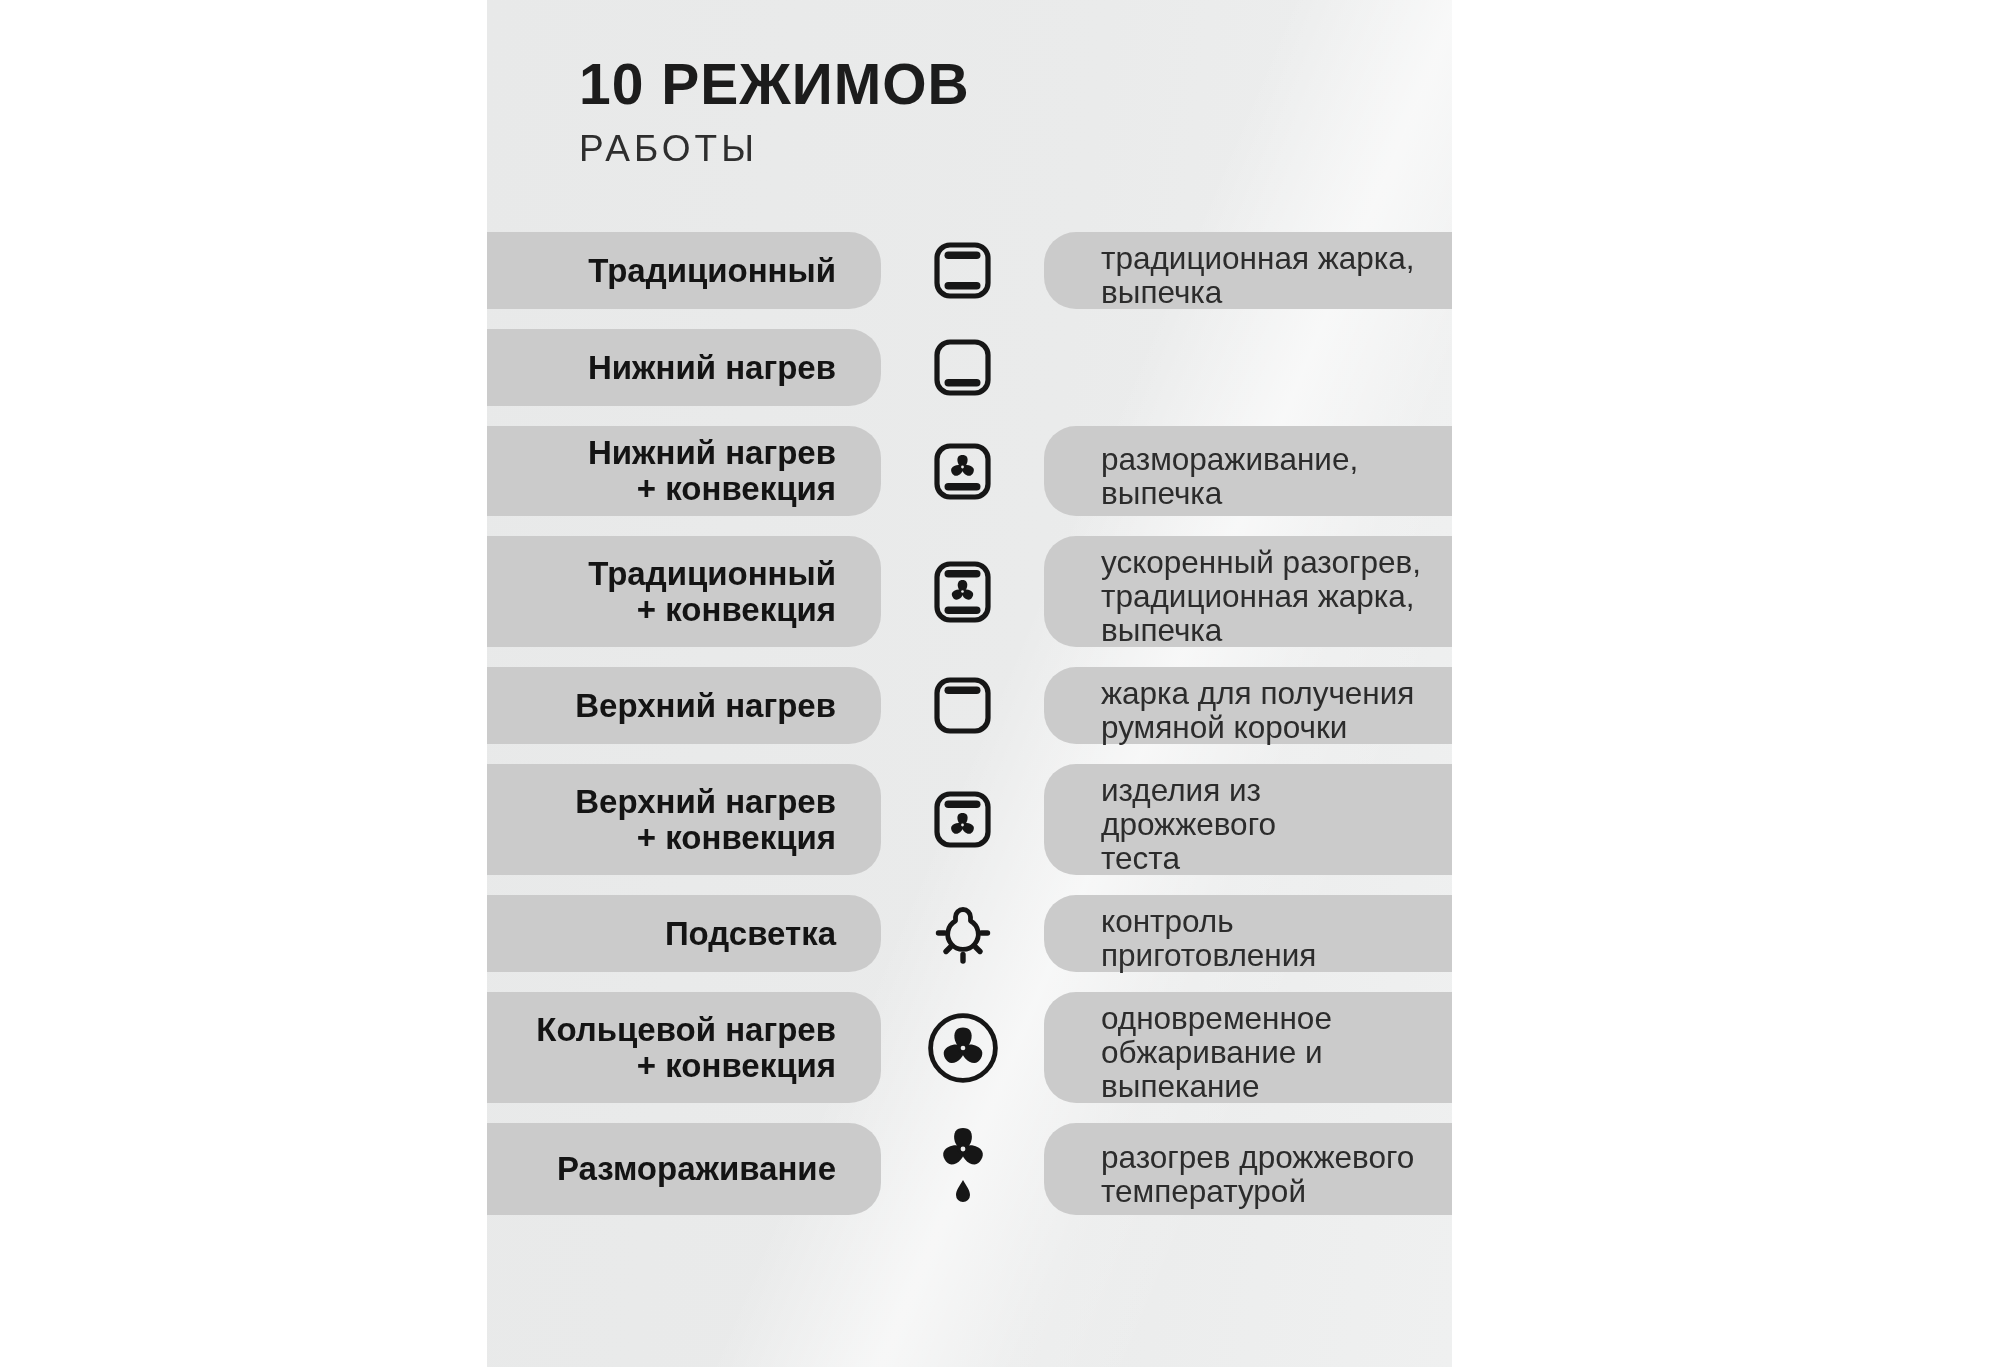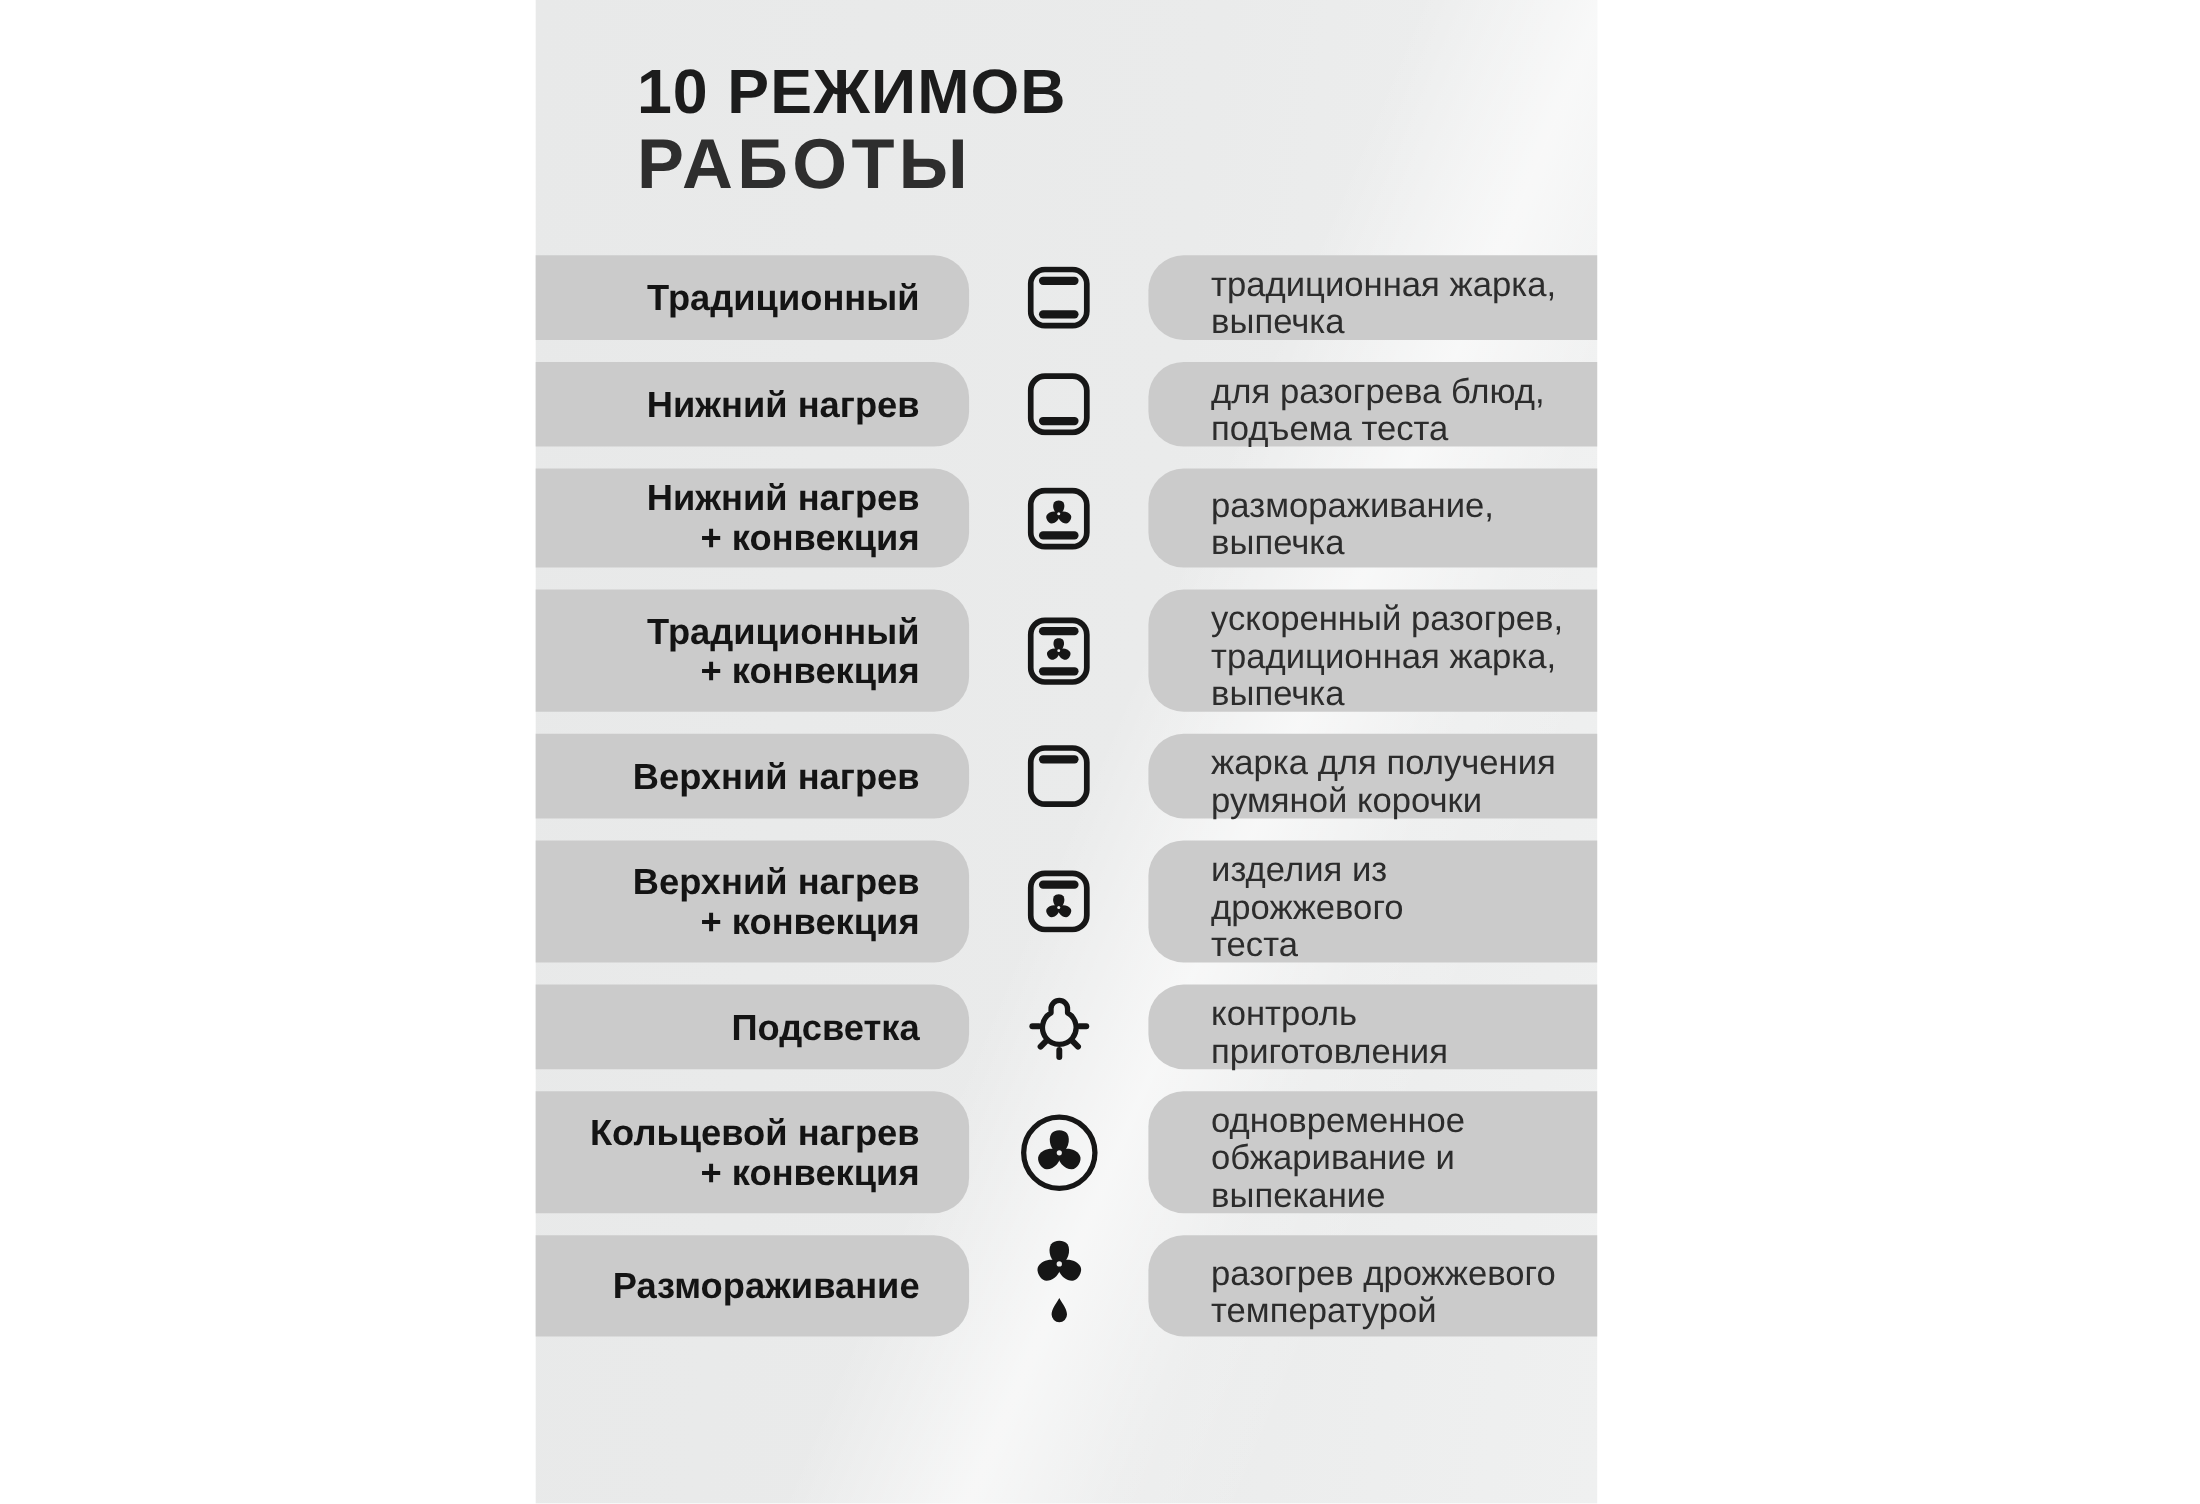--- a/index.html
+++ b/index.html
@@ -13,21 +13,21 @@
   .panel{
     position:absolute;left:487px;top:0;
     width:965px;height:1367px;
     background:
       linear-gradient(113deg, rgba(255,255,255,0) 42%, rgba(255,255,255,0) 52%,
                       rgba(255,255,255,.62) 63%, rgba(255,255,255,.14) 72%, rgba(255,255,255,0) 80%),
       linear-gradient(97deg, #e8e9e9 0%, #eaebeb 55%, #eff0f0 100%);
   }
   .title{margin:52px 0 0 92px;color:#1c1c1c;}
   .title-line1{font-size:57px;font-weight:800;letter-spacing:1px;line-height:64px;}
-  .title-line2{font-size:64px;font-weight:700;letter-spacing:4px;line-height:66px;color:#2e2e2e;}
+  .title-line2{font-size:37px;font-weight:400;letter-spacing:4px;line-height:66px;color:#2e2e2e;}
   .rows{margin-top:50px;display:flex;flex-direction:column;gap:20px;}
   .row{display:flex;align-items:stretch;min-height:77px;}
   .pill-left{
     width:394px;flex:none;box-sizing:border-box;
     background:#cbcbcb;border-radius:0 32px 32px 0;
     display:flex;align-items:center;justify-content:flex-end;
     padding:9px 45px 9px 20px;
   }
   .mode-label{
     font-size:33px;font-weight:700;line-height:36px;
@@ -99,24 +99,20 @@
       <div class="row">
         <div class="pill-left">
           <div class="mode-label">Нижний нагрев</div>
         </div>
         <div class="icon-col">
           <svg width="57" height="57" viewBox="0 0 57 57">
             <rect class="ink" x="3" y="3" width="51" height="51" rx="13"></rect>
             <rect class="bar" x="10.5" y="40" width="36" height="7.5" rx="3.75"></rect>
           </svg>
         </div>
-        <div class="pill-right">
-          <div class="mode-desc">для разогрева блюд,
-подъема теста</div>
-        </div>
       </div>
 
       <div class="row">
         <div class="pill-left">
           <div class="mode-label">Нижний нагрев
 + конвекция</div>
         </div>
         <div class="icon-col">
           <svg width="57" height="57" viewBox="0 0 57 57">
             <rect class="ink" x="3" y="3" width="51" height="51" rx="13"></rect>

